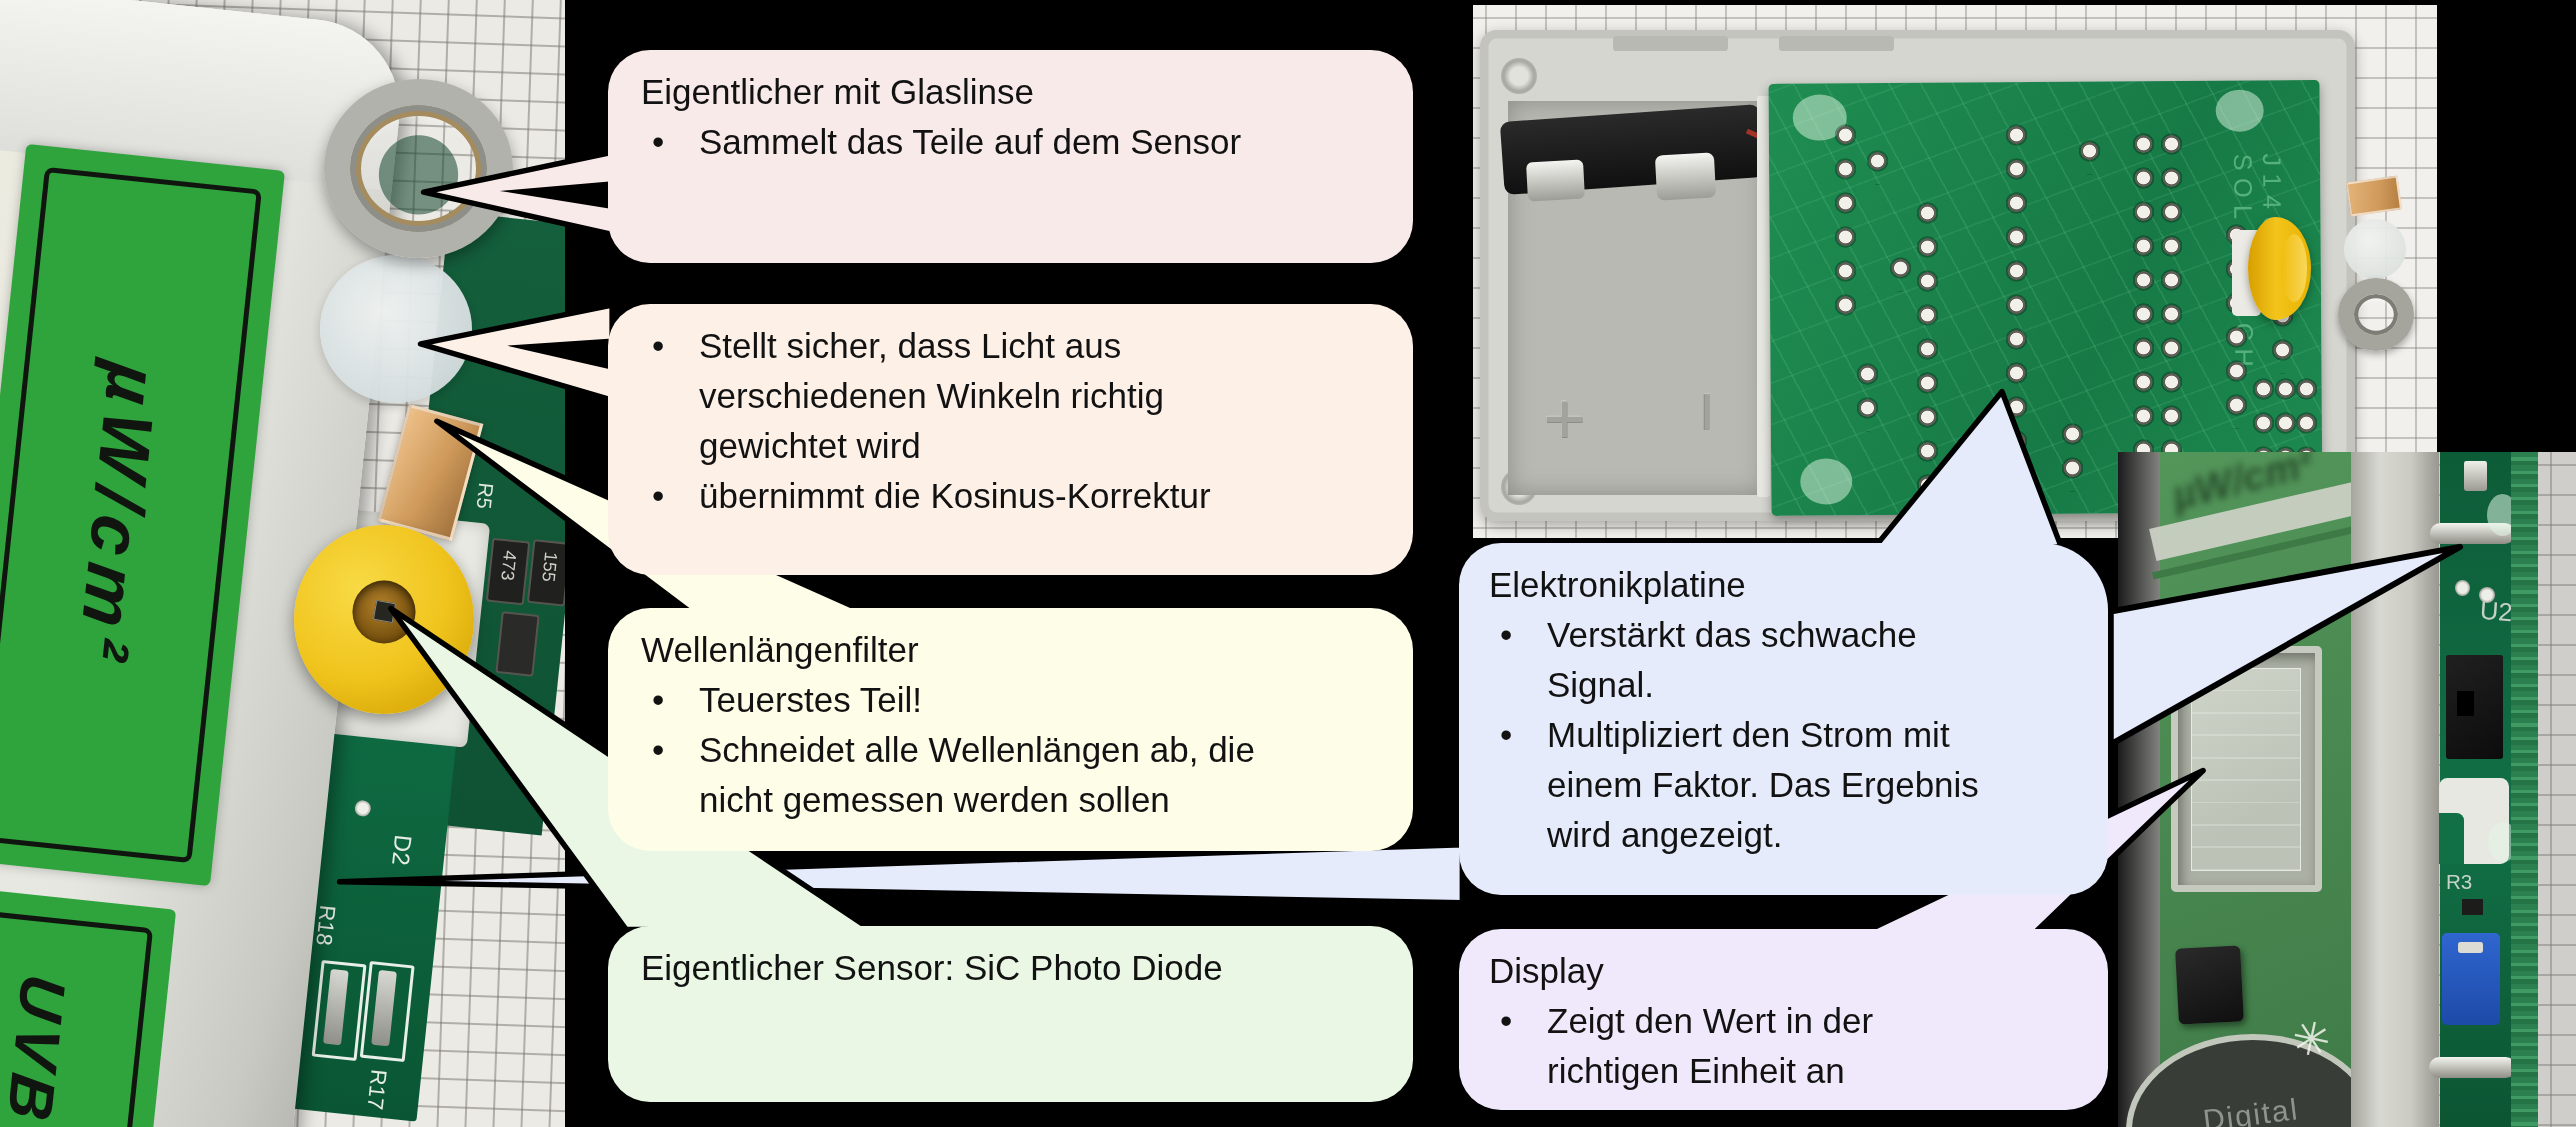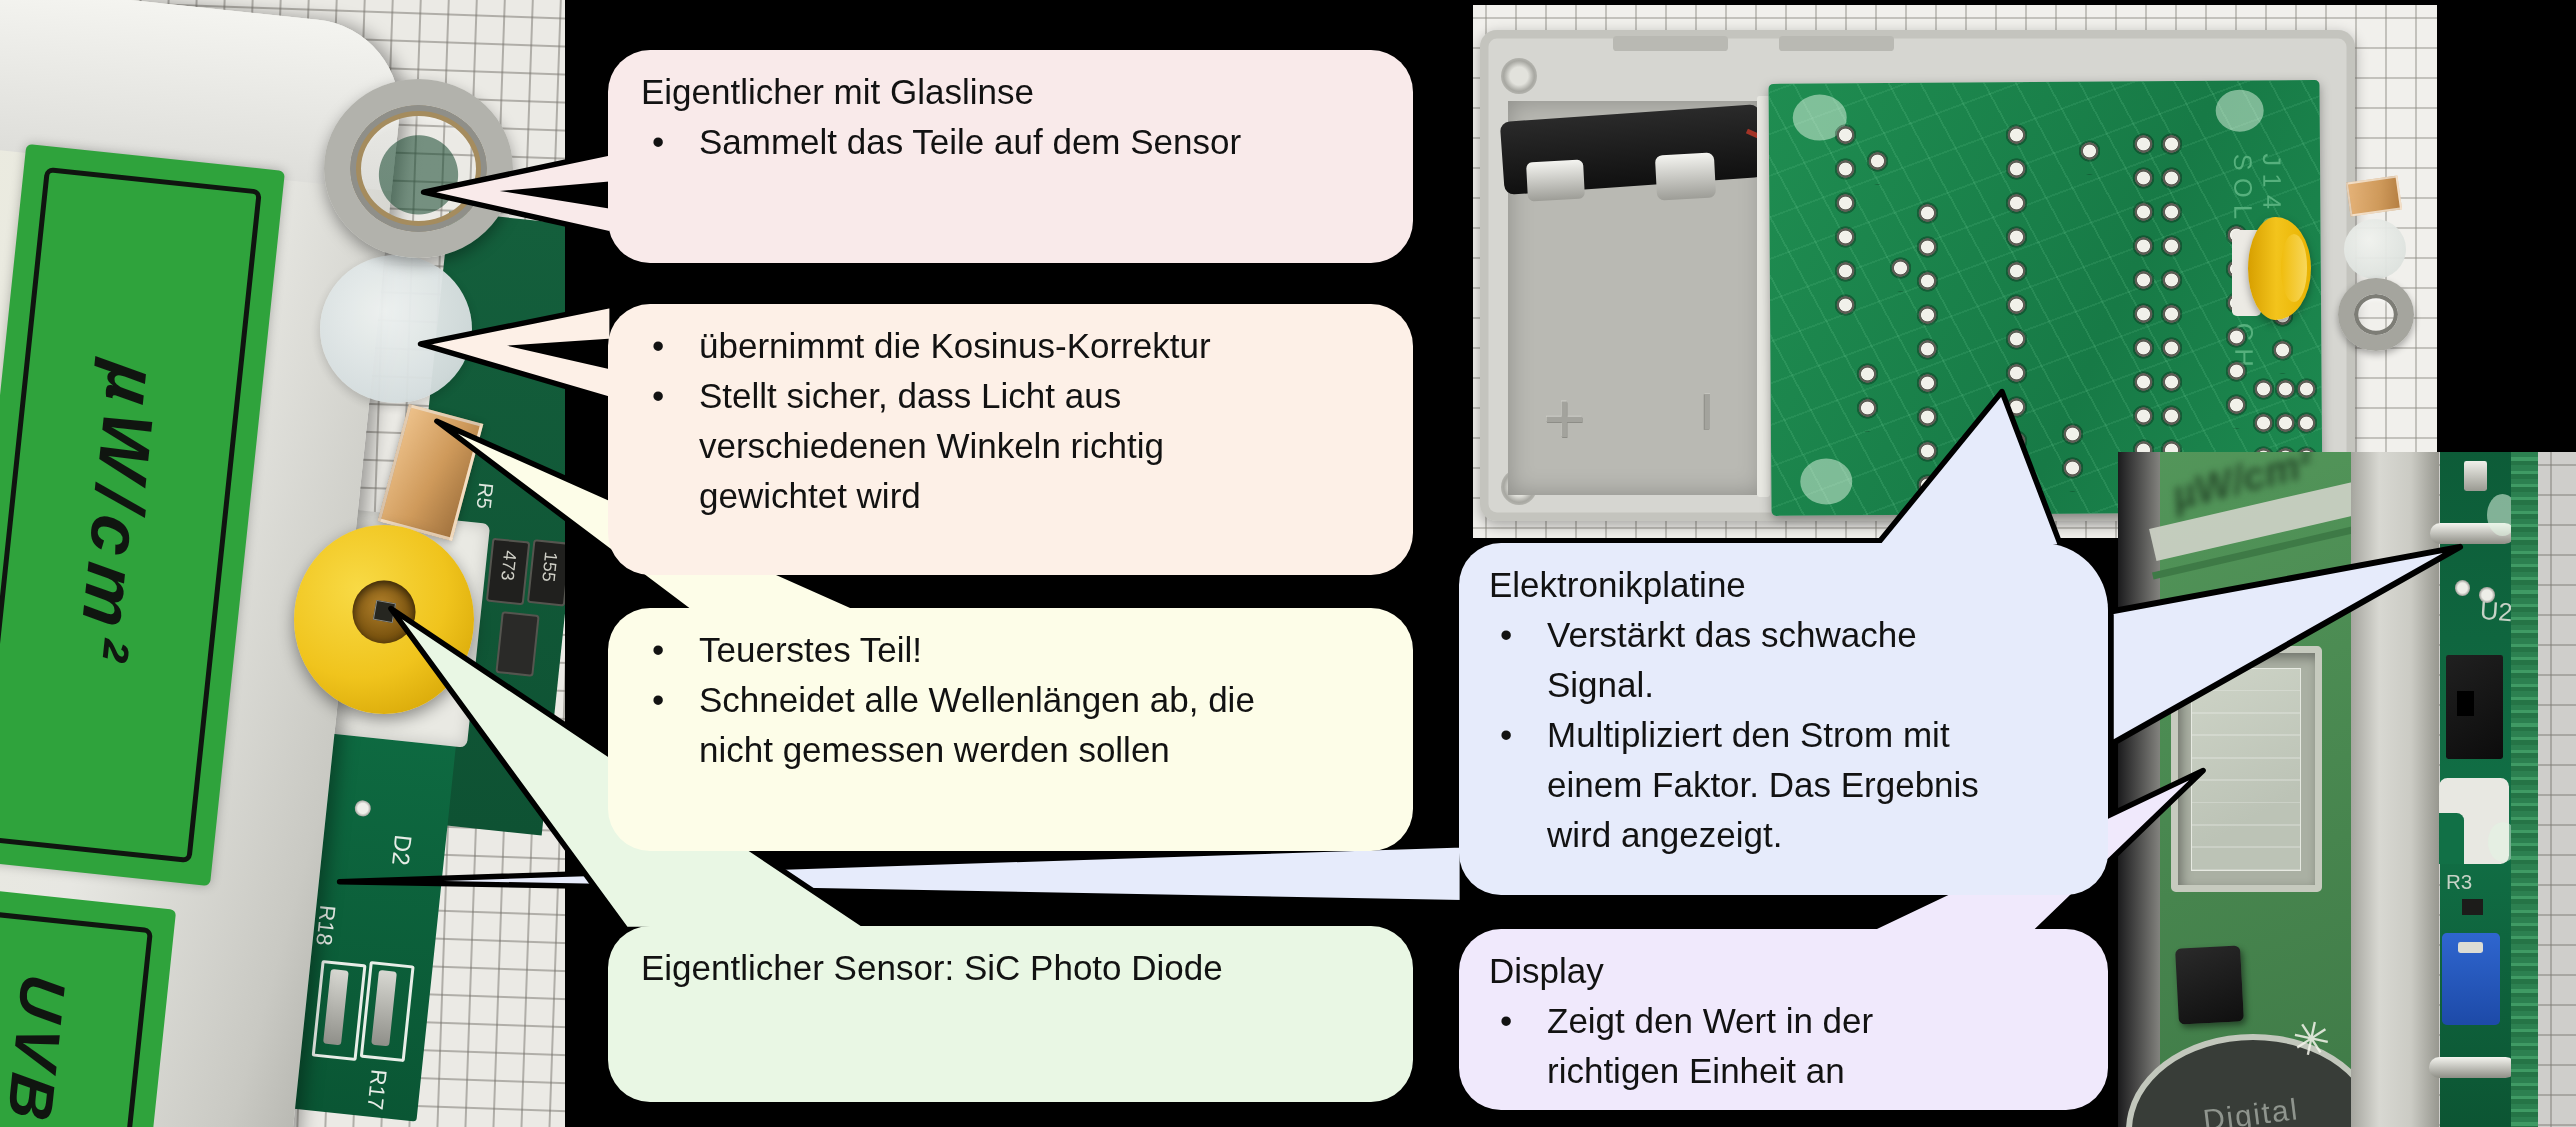--- a/index.html
+++ b/index.html
@@ -223,28 +223,29 @@
 
   <div class="callout" style="left:608px;top:50px;width:805px;height:213px;background:#f9eaea;">
     <div class="title">Eigentlicher mit Glaslinse</div>
     <ul>
       <li>Sammelt das Teile auf dem Sensor</li>
     </ul>
   </div>
 
   <div class="callout" style="left:608px;top:304px;width:805px;height:271px;background:#fdf0e7;">
     <ul>
-      <li>übernimmt die Kosinus-Korrektur</li>
       <li>Stellt sicher, dass Licht aus
 verschiedenen Winkeln richtig
 gewichtet wird</li>
+      <li>übernimmt die Kosinus-Korrektur</li>
     </ul>
   </div>
 
   <div class="callout" style="left:608px;top:608px;width:805px;height:243px;background:#fdfde8;">
+    <div class="title">Wellenlängenfilter</div>
     <ul>
       <li>Teuerstes Teil!</li>
       <li>Schneidet alle Wellenlängen ab, die
 nicht gemessen werden sollen</li>
     </ul>
   </div>
 
   <div class="callout" style="left:608px;top:926px;width:805px;height:176px;background:#e9f7e4;">
     <div class="title">Eigentlicher Sensor: SiC Photo Diode</div>
   </div>

